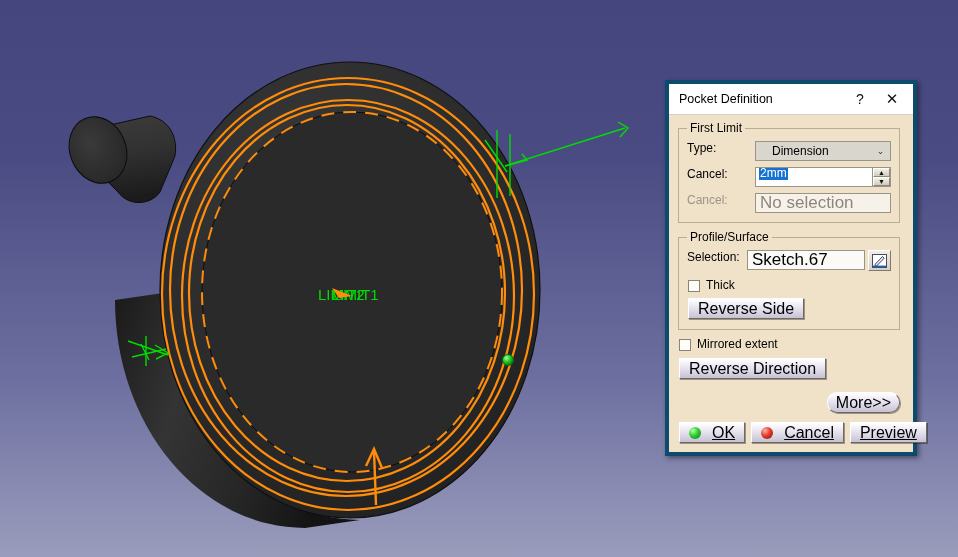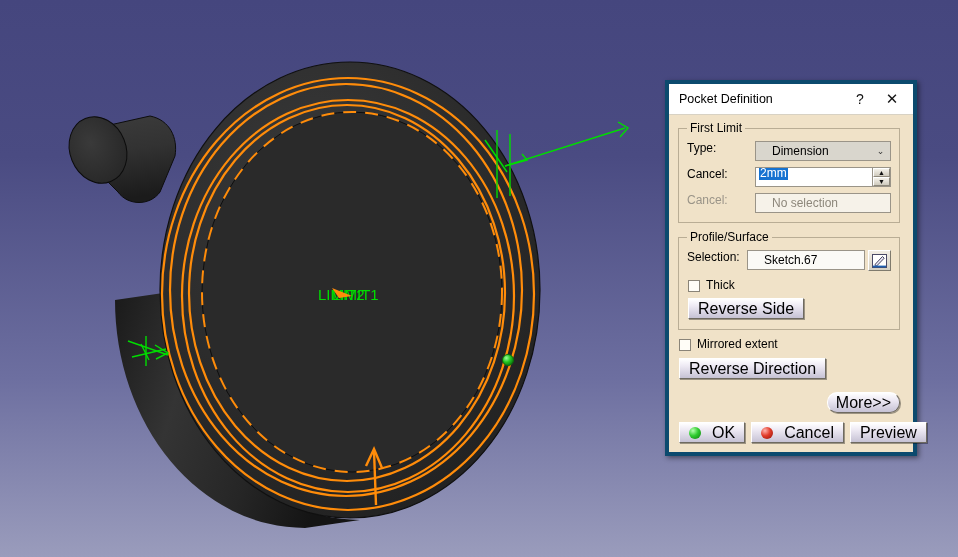--- a/index.html
+++ b/index.html
@@ -147,22 +147,22 @@
     box-sizing: border-box;
   }
 
   .txtfld {
     flex: 1;
     height: 20px;
     background: #fbfaf6;
     border: 1px solid #9a9488;
     display: flex;
     align-items: center;
-    padding: 0 16px;
-    font-size: 12px;
+    padding: 0 4px;
+    font-size: 17px;
     box-sizing: border-box;
   }
   .txtfld.gray { color: #8d877b; background: #f6f2e9; }
 
   .iconbtn {
     width: 23px; height: 21px;
     margin-left: 3px;
     background: linear-gradient(#f2eee5, #d4cfc1);
     border: 1px solid #ffffff;
     border-right-color: #7f7a6d;
@@ -212,20 +212,21 @@
   .btn-more { padding: 2px 8px; border-radius: 10px; }
 
   .footer {
     display: flex;
     gap: 6px;
     margin: 0 1px;
   }
   .btn-ok, .btn-cancel, .btn-preview {
     flex: 1;
     gap: 6px;
+    text-decoration: underline;
   }
   .sphere {
     width: 12px; height: 12px;
     border-radius: 50%;
     display: inline-block;
     margin-right: 5px;
   }
   .sphere.green {
     background: radial-gradient(circle at 33% 30%, #b6ffb0 0%, #30cc30 45%, #0c7a0c 100%);
   }

